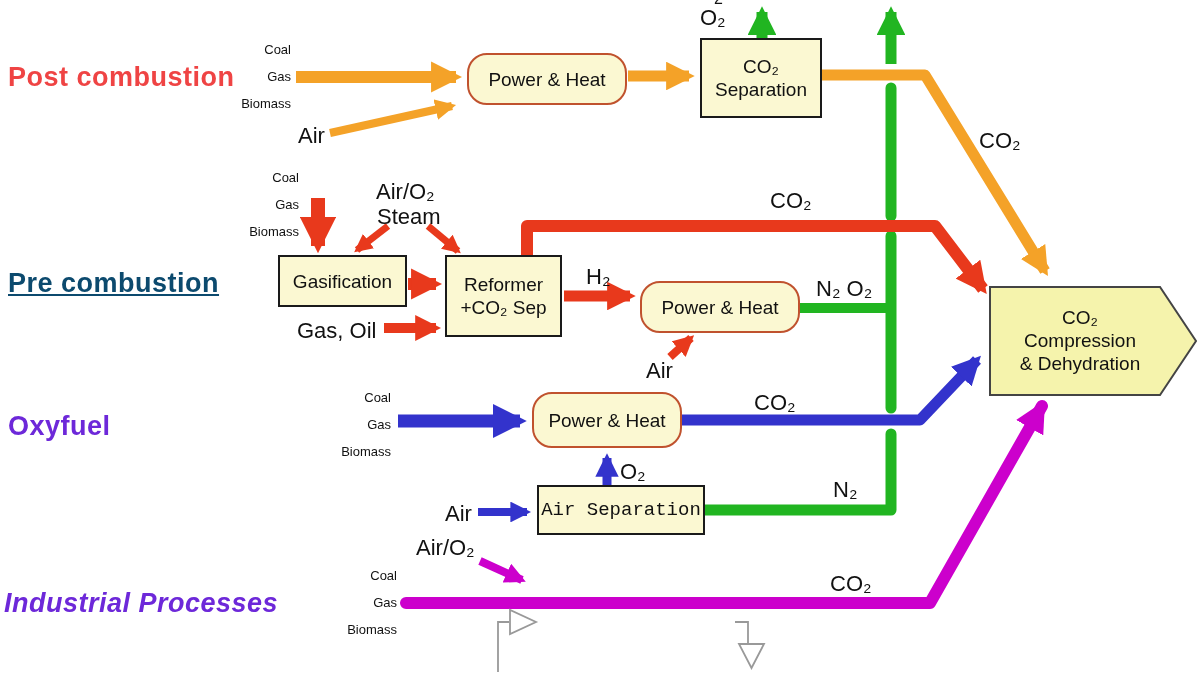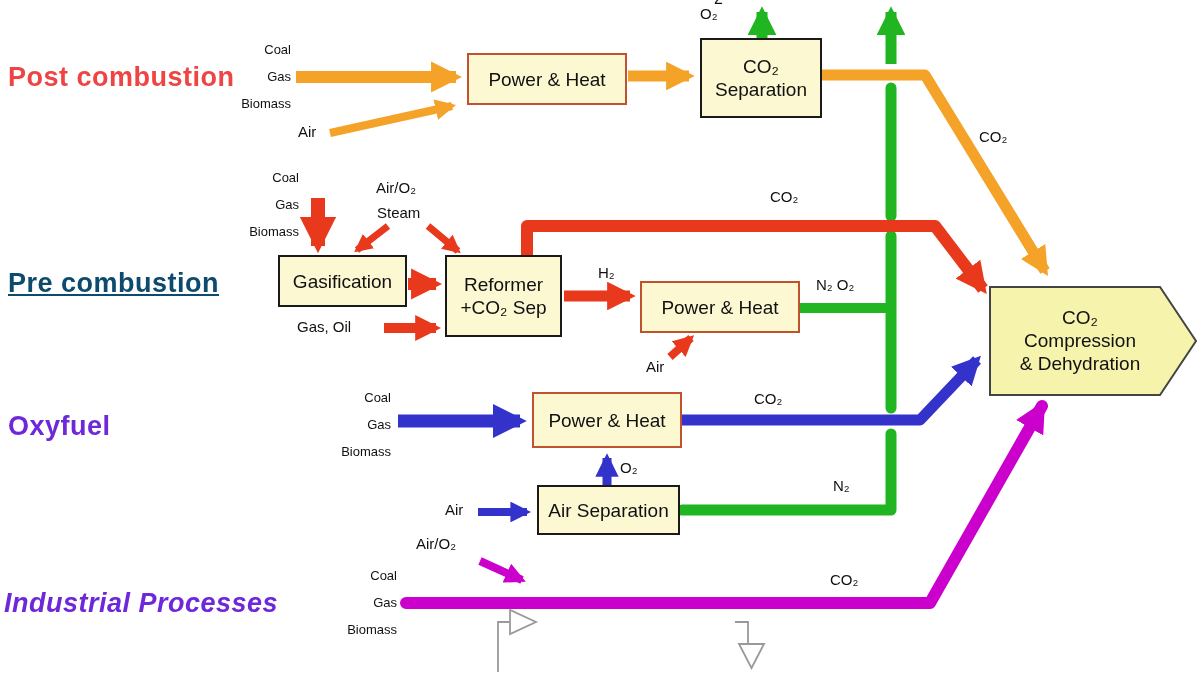--- a/index.html
+++ b/index.html
@@ -6,22 +6,22 @@
   .stage{
     position:relative;width:1200px;height:675px;background:#fff;overflow:hidden;
     font-family:"Liberation Sans","DejaVu Sans",sans-serif;color:#111;
   }
   svg.layer{position:absolute;left:0;top:0;}
   .box{
     position:absolute;background:#FBF8D2;border:2px solid #1a1a1a;
     display:flex;flex-direction:column;align-items:center;justify-content:center;
     text-align:center;font-size:19px;line-height:23px;color:#111;box-sizing:border-box;
   }
-  .box.red-border{border-color:#C0522E;}
-  .lbl{position:absolute;font-size:15px;white-space:nowrap;color:#111;}
+  .box.red-border{border-color:#C0522E;border-radius:20px;}
+  .lbl{position:absolute;font-size:22px;white-space:nowrap;color:#111;}
   .feed{position:absolute;width:120px;text-align:right;font-size:13px;line-height:27px;color:#111;}
   .section-label{position:absolute;font-weight:bold;font-size:27px;white-space:nowrap;letter-spacing:0.5px;}
   .comp-text{position:absolute;width:176px;text-align:center;font-size:19px;line-height:23px;color:#111;}
   .partial{position:absolute;font-size:16px;color:#111;}
 </style>
 </head>
 <body>
 
 <div class="stage">
 
@@ -112,21 +112,21 @@
   </div>
 
   <div class="box red-border" style="left:640px;top:281px;width:160px;height:52px;">
     <span>Power &amp; Heat</span>
   </div>
 
   <div class="box red-border" style="left:532px;top:392px;width:150px;height:56px;">
     <span>Power &amp; Heat</span>
   </div>
 
-  <div class="box" style="left:537px;top:485px;width:143px;height:50px;">
+  <div class="box" style="left:537px;top:485px;width:168px;height:50px;font-family:Liberation Mono, monospace;">
     <span>Air Separation</span>
   </div>
 
 
   <div class="comp-text" style="left:992px;top:306px;">
     <div>CO₂</div>
     <div>Compression</div>
     <div>&amp; Dehydration</div>
   </div>
 
@@ -156,21 +156,21 @@
     <div>Biomass</div>
   </div>
 
   <div class="lbl" style="left:298px;top:123px;">Air</div>
   <div class="lbl" style="left:700px;top:5px;">O₂</div>
   <div class="partial" style="left:714px;top:-10px;">2</div>
   <div class="lbl" style="left:979px;top:128px;">CO₂</div>
   <div class="lbl" style="left:376px;top:179px;">Air/O₂</div>
   <div class="lbl" style="left:377px;top:204px;">Steam</div>
   <div class="lbl" style="left:297px;top:318px;">Gas, Oil</div>
-  <div class="lbl" style="left:586px;top:264px;margin-left:12px;">H₂</div>
+  <div class="lbl" style="left:586px;top:264px;">H₂</div>
   <div class="lbl" style="left:646px;top:358px;">Air</div>
   <div class="lbl" style="left:770px;top:188px;">CO₂</div>
   <div class="lbl" style="left:816px;top:276px;">N₂ O₂</div>
   <div class="lbl" style="left:754px;top:390px;">CO₂</div>
   <div class="lbl" style="left:620px;top:459px;">O₂</div>
   <div class="lbl" style="left:445px;top:501px;">Air</div>
   <div class="lbl" style="left:833px;top:477px;">N₂</div>
   <div class="lbl" style="left:416px;top:535px;">Air/O₂</div>
   <div class="lbl" style="left:830px;top:571px;">CO₂</div>
 

